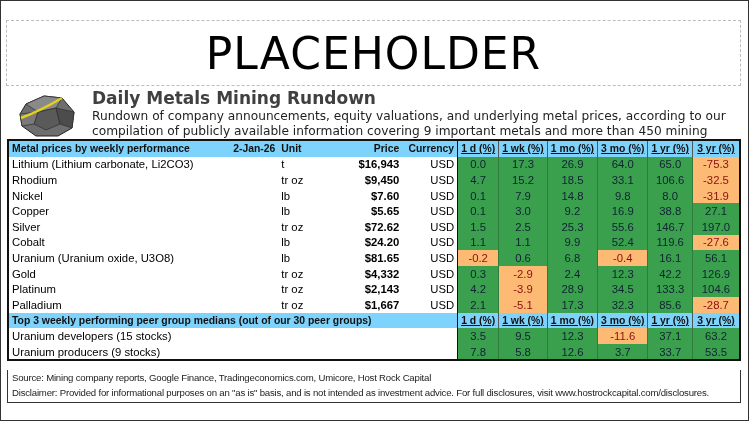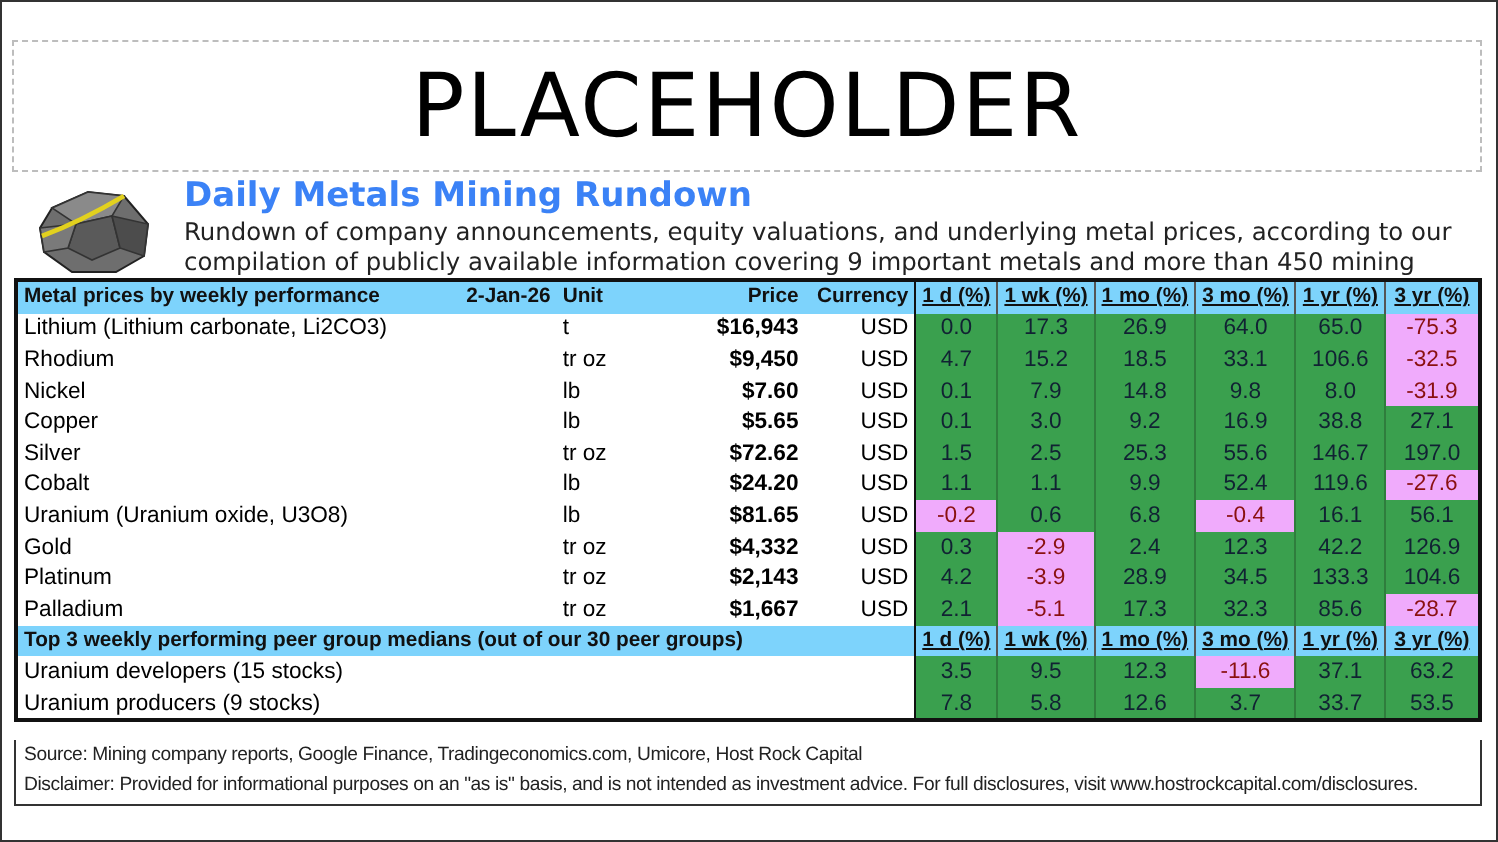--- a/index.html
+++ b/index.html
@@ -4,31 +4,31 @@
 <style>
   html, body { margin:0; padding:0; }
   body { width:749px; height:421px; background:#ffffff; position:relative; overflow:hidden;
          font-family:"Liberation Sans", sans-serif; }
   .frame { position:absolute; left:0; top:0; width:747px; height:419px; border:1px solid #333; }
   .placeholder { position:absolute; left:6px; top:20px; width:733px; height:64px;
                  border:1.5px dashed #bdbdbd; display:flex; align-items:center; justify-content:center;
                  font-family:"DejaVu Sans", sans-serif; font-size:44px; color:#000000; letter-spacing:1px; }
   .logo { position:absolute; left:16px; top:92px; width:62px; height:46px; }
   .title { position:absolute; left:92px; top:88px; font-family:"DejaVu Sans", sans-serif;
-           font-weight:bold; font-size:17px; color:#3b82f6;text-align:right; }
+           font-weight:bold; font-size:17px; color:#404040;text-align:right; }
   .subtitle { position:absolute; left:92px; top:109px; width:650px; font-family:"DejaVu Sans", sans-serif;
               font-size:12.2px; line-height:15px; color:#222; }
   table.main { position:absolute; left:7px; top:139px; width:734px; border-collapse:collapse;
                border:2px solid #111; font-size:11.3px; }
   table.main td { padding:0 3px; height:15.6px; white-space:nowrap; }
   tr.hdr td { background:#7dd3fc; font-weight:bold; font-size:10.4px; color:#111; }
   .num { text-align:right; }
   .ctr { text-align:center; }
   td.g { background:#3aa04e; text-align:center; color:#123; border-left:1px solid #2f7d3d; }
-  td.r { background:#f0abfc; text-align:center; color:#8a1010; border-left:1px solid #2f7d3d; }
+  td.r { background:#fdba74; text-align:center; color:#8a1010; border-left:1px solid #2f7d3d; }
   td.pcth { text-align:center; border-left:1px solid #555; padding:0 2px;text-decoration:underline; }
   td.firstpct { border-left:1.5px solid #111; }
   .bold { font-weight:bold; }
   .footer { position:absolute; left:7px; top:370px; width:732px; height:32px; border:1px solid #333;
             border-top:none; font-size:9.6px; color:#222; }
   .footer div { padding-left:4px; height:15px; line-height:15px; letter-spacing:-0.2px; }
 </style>
 </head>
 <body>
 

